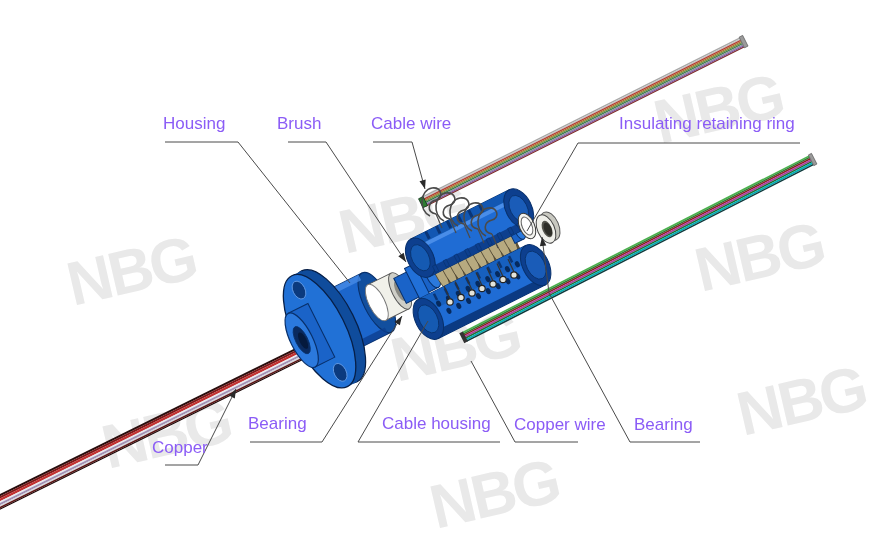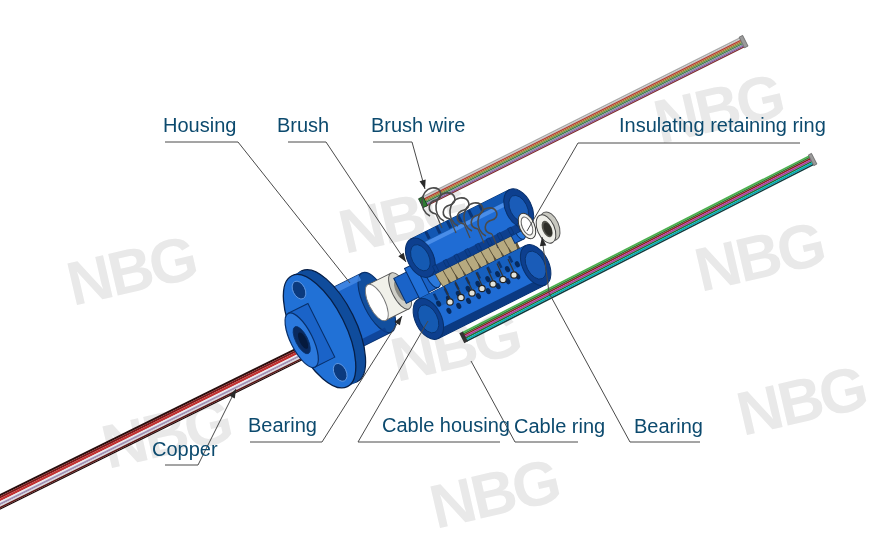--- a/index.html
+++ b/index.html
@@ -9,21 +9,21 @@
   }
   .wm{
     position:absolute;width:160px;text-align:center;
     font-weight:800;font-size:62px;line-height:1;letter-spacing:-3px;
     color:#e9e9e9;transform:rotate(-13deg);user-select:none;
     font-family:"Liberation Sans",sans-serif;z-index:0;
   }
   svg.scene{position:absolute;left:0;top:0;z-index:1}
   .lbl{
     position:absolute;z-index:2;white-space:nowrap;
-    font-size:20px;line-height:1.15;color:#0c4a6e;
+    font-size:17px;line-height:1.15;color:#8b5cf6;
     font-family:"Liberation Sans",sans-serif;
   }
 </style>
 </head>
 <body>
 
 <div class="wm" style="left:51px;top:240px">NBG</div>
 <div class="wm" style="left:86px;top:403px">NBG</div>
 <div class="wm" style="left:323px;top:188px">NBG</div>
 <div class="wm" style="left:375px;top:316px">NBG</div>
@@ -271,19 +271,19 @@
     <polygon points="406,262 398.3,256.3 403.7,252.7"></polygon>
     <polygon points="425,189 419.5,181.2 425.7,179.5"></polygon>
     <polygon points="236,389 234.8,398.5 229.1,395.6"></polygon>
     <polygon points="402,316 399.9,325.3 394.5,321.9"></polygon>
     <polygon points="542,237 546.3,245.5 539.9,246.3"></polygon>
   </g>
 </svg>
 
 <div class="lbl" style="left:163px;top:114px">Housing</div>
 <div class="lbl" style="left:277px;top:114px">Brush</div>
-<div class="lbl" style="left:371px;top:114px">Brush wire</div>
+<div class="lbl" style="left:371px;top:114px">Cable wire</div>
 <div class="lbl" style="left:619px;top:114px">Insulating retaining ring</div>
 <div class="lbl" style="left:152px;top:438px">Copper</div>
 <div class="lbl" style="left:248px;top:414px">Bearing</div>
 <div class="lbl" style="left:382px;top:414px">Cable housing</div>
-<div class="lbl" style="left:514px;top:415px">Cable ring</div>
+<div class="lbl" style="left:514px;top:415px">Copper wire</div>
 <div class="lbl" style="left:634px;top:415px">Bearing</div>
 
 </body></html>

